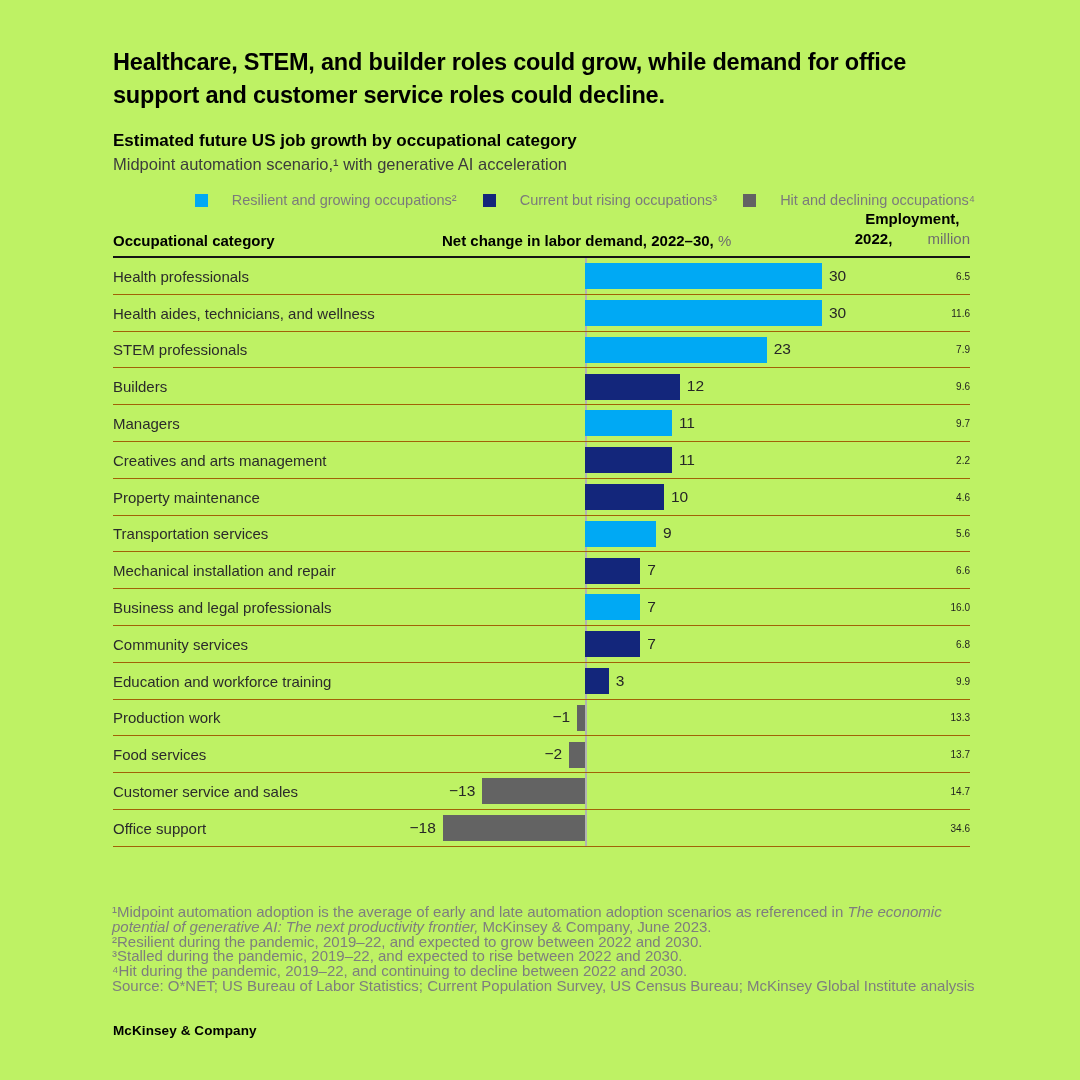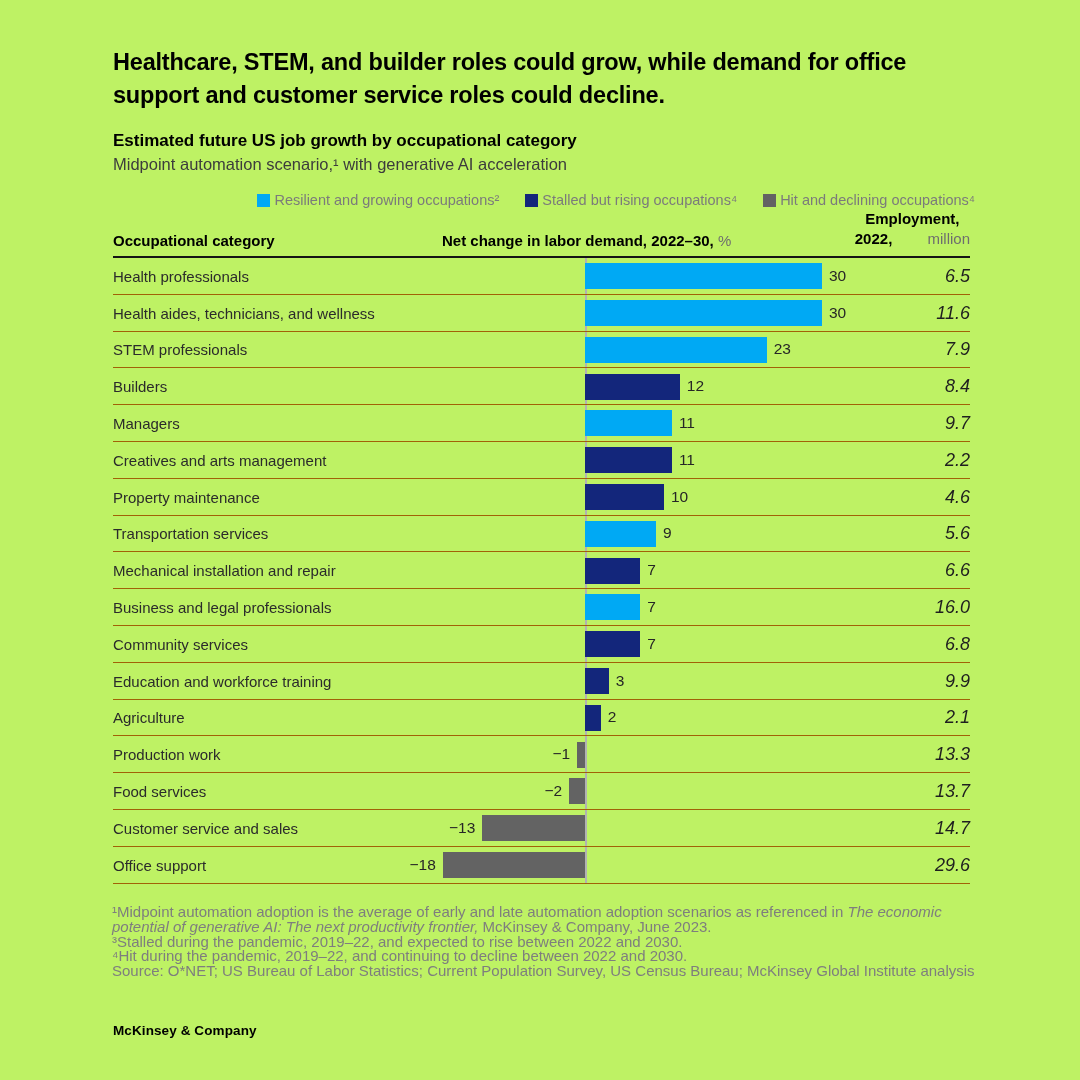--- a/index.html
+++ b/index.html
@@ -47,21 +47,21 @@
   .legend {
     position: absolute;
     left: 113px;
     top: 192px;
     width: 862px;
     display: flex;
     justify-content: flex-end;
     align-items: center;
     gap: 26px;
   }
-  .legend-item { display: flex; align-items: center; gap: 4px; }
+  .legend-item { display: flex; align-items: center; gap: 24px; }
   .legend-swatch { width: 13px; height: 13px; display: inline-block; flex: 0 0 auto; }
   .legend-label { font-size: 14.5px; color: #7b7b7b; white-space: nowrap; }
 
   .header-band {
     position: absolute;
     left: 113px;
     top: 220px;
     width: 857px;
     height: 38px;
     border-bottom: 2px solid #141414;
@@ -126,24 +126,23 @@
     transform: translateY(-50%);
     font-size: 15.5px;
     color: #262626;
     white-space: nowrap;
     z-index: 1;
   }
   .employment-value {
     position: absolute;
     right: 0; top: 50%;
     transform: translateY(-50%);
-    font-size: 18px;
+    font-size: 10px;
     color: #1f1f1f;
     white-space: nowrap;
-    font-style: italic;
   }
 
   .footnotes {
     position: absolute;
     left: 112px;
     top: 905px;
     width: 866px;
     font-size: 15px;
     color: #7e7e7e;
     line-height: 14.8px;
@@ -170,21 +169,21 @@
   <div class="exhibit-title">Estimated future US job growth by occupational category</div>
   <div class="exhibit-subtitle">Midpoint automation scenario,¹ with generative AI acceleration</div>
 
   <div class="legend">
       <div class="legend-item">
         <span class="legend-swatch" style="background: rgb(0, 169, 244);"></span>
         <span class="legend-label">Resilient and growing occupations²</span>
       </div>
       <div class="legend-item">
         <span class="legend-swatch" style="background: rgb(19, 38, 123);"></span>
-        <span class="legend-label">Stalled but rising occupations⁴</span>
+        <span class="legend-label">Current but rising occupations³</span>
       </div>
       <div class="legend-item">
         <span class="legend-swatch" style="background: rgb(99, 99, 99);"></span>
         <span class="legend-label">Hit and declining occupations⁴</span>
       </div>
     </div>
 
   <div class="header-band">
     <div class="hdr-category">Occupational category</div>
     <div class="hdr-change"><span>Net change in labor demand, 2022–30,</span><span class="unit"> %</span></div>
@@ -211,21 +210,21 @@
       <div class="row">
         <span class="row-label">STEM professionals</span>
         <div class="bar" style="width: 181.7px; background: rgb(0, 169, 244); left: 472px;"></div>
         <span class="bar-value" style="left: 660.7px;">23</span>
         <span class="employment-value">7.9</span>
       </div>
       <div class="row">
         <span class="row-label">Builders</span>
         <div class="bar" style="width: 94.8px; background: rgb(19, 38, 123); left: 472px;"></div>
         <span class="bar-value" style="left: 573.8px;">12</span>
-        <span class="employment-value">8.4</span>
+        <span class="employment-value">9.6</span>
       </div>
       <div class="row">
         <span class="row-label">Managers</span>
         <div class="bar" style="width: 86.9px; background: rgb(0, 169, 244); left: 472px;"></div>
         <span class="bar-value" style="left: 565.9px;">11</span>
         <span class="employment-value">9.7</span>
       </div>
       <div class="row">
         <span class="row-label">Creatives and arts management</span>
         <div class="bar" style="width: 86.9px; background: rgb(19, 38, 123); left: 472px;"></div>
@@ -262,26 +261,20 @@
         <span class="bar-value" style="left: 534.3px;">7</span>
         <span class="employment-value">6.8</span>
       </div>
       <div class="row">
         <span class="row-label">Education and workforce training</span>
         <div class="bar" style="width: 23.7px; background: rgb(19, 38, 123); left: 472px;"></div>
         <span class="bar-value" style="left: 502.7px;">3</span>
         <span class="employment-value">9.9</span>
       </div>
       <div class="row">
-        <span class="row-label">Agriculture</span>
-        <div class="bar" style="width: 15.8px; background: rgb(19, 38, 123); left: 472px;"></div>
-        <span class="bar-value" style="left: 494.8px;">2</span>
-        <span class="employment-value">2.1</span>
-      </div>
-      <div class="row">
         <span class="row-label">Production work</span>
         <div class="bar" style="width: 7.9px; background: rgb(99, 99, 99); left: 464.1px;"></div>
         <span class="bar-value" style="right: 399.9px;">−1</span>
         <span class="employment-value">13.3</span>
       </div>
       <div class="row">
         <span class="row-label">Food services</span>
         <div class="bar" style="width: 15.8px; background: rgb(99, 99, 99); left: 456.2px;"></div>
         <span class="bar-value" style="right: 407.8px;">−2</span>
         <span class="employment-value">13.7</span>
@@ -289,26 +282,27 @@
       <div class="row">
         <span class="row-label">Customer service and sales</span>
         <div class="bar" style="width: 102.7px; background: rgb(99, 99, 99); left: 369.3px;"></div>
         <span class="bar-value" style="right: 494.7px;">−13</span>
         <span class="employment-value">14.7</span>
       </div>
       <div class="row">
         <span class="row-label">Office support</span>
         <div class="bar" style="width: 142.2px; background: rgb(99, 99, 99); left: 329.8px;"></div>
         <span class="bar-value" style="right: 534.2px;">−18</span>
-        <span class="employment-value">29.6</span>
+        <span class="employment-value">34.6</span>
       </div>
     </div>
 
   <div class="footnotes">
     <div><span>¹Midpoint automation adoption is the average of early and late automation adoption scenarios as referenced in </span><span class="italic">The economic potential of generative AI: The next productivity frontier,</span><span> McKinsey &amp; Company, June 2023.</span></div>
+    <div>²Resilient during the pandemic, 2019–22, and expected to grow between 2022 and 2030.</div>
     <div>³Stalled during the pandemic, 2019–22, and expected to rise between 2022 and 2030.</div>
     <div>⁴Hit during the pandemic, 2019–22, and continuing to decline between 2022 and 2030.</div>
     <div>Source: O*NET; US Bureau of Labor Statistics; Current Population Survey, US Census Bureau; McKinsey Global Institute analysis</div>
   </div>
 
   <div class="wordmark">McKinsey &amp; Company</div>
 
 </div>
 
 </body></html>

